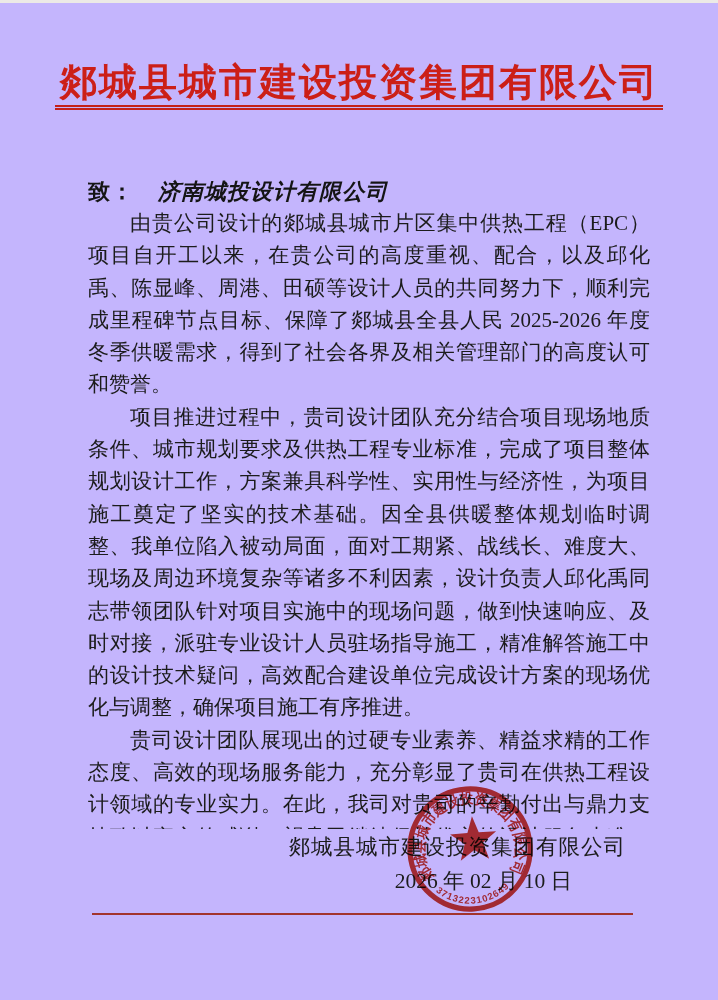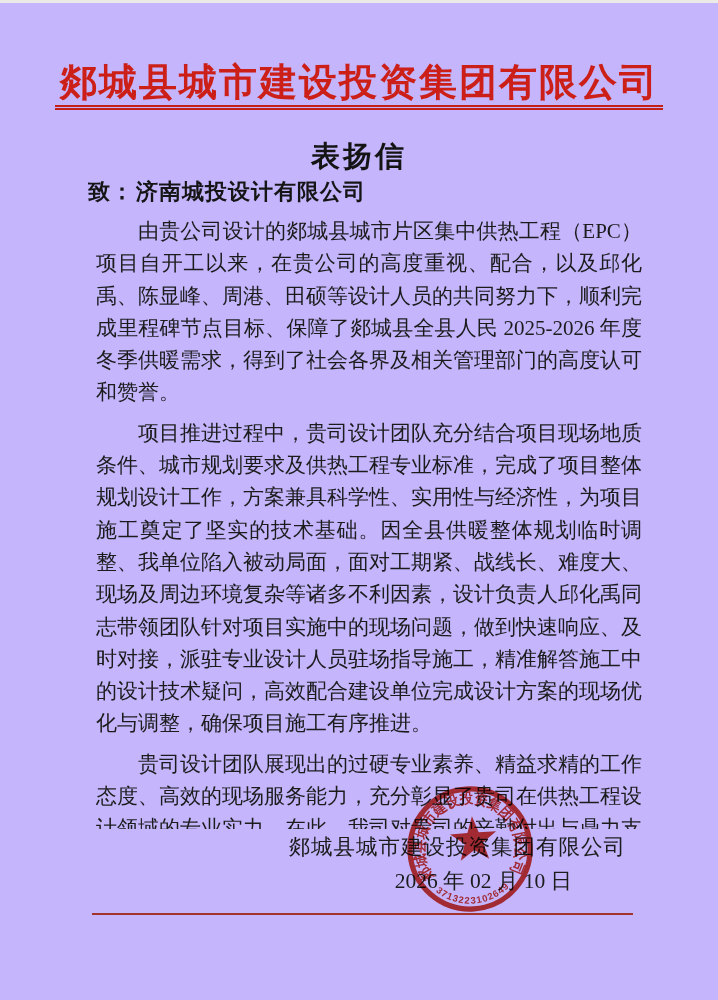--- a/index.html
+++ b/index.html
@@ -39,29 +39,29 @@
     letter-spacing:3px;
     color:#141414;
   }
 
   
   .salutation{
     position:absolute;top:177px;left:88px;
     font-size:22px;font-weight:bold;color:#151515;
     letter-spacing:1px;
   }
-  .salutation .recipient{margin-left:2px;}
+  .salutation .recipient{margin-left:24px;font-style:italic;}
 
   
   .body{
     position:absolute;top:207px;left:88px;width:562px;height:622px;
     overflow:hidden;
   }
   .body p{
-    margin:8px;
+    margin:0;
     font-size:21px;
     line-height:32.3px;
     text-align:justify;
     text-indent:2em;
     color:#1c1c1c;
   }
 
   
   .signature{
     position:absolute;top:832px;left:0;width:626px;
@@ -93,21 +93,20 @@
 </head>
 <body>
 
 <div class="page">
   <div class="scan-edge"></div>
 
   <div class="letterhead">
     <span class="letterhead-company">郯城县城市建设投资集团有限公司</span>
   </div>
 
-  <div class="letter-title">表扬信</div>
 
   <div class="salutation">
     <span>致：</span><span class="recipient">济南城投设计有限公司</span>
   </div>
 
   <div class="body">
     <p>由贵公司设计的郯城县城市片区集中供热工程（EPC）项目自开工以来，在贵公司的高度重视、配合，以及邱化禹、陈显峰、周港、田硕等设计人员的共同努力下，顺利完成里程碑节点目标、保障了郯城县全县人民 2025-2026 年度冬季供暖需求，得到了社会各界及相关管理部门的高度认可和赞誉。</p>
     <p>项目推进过程中，贵司设计团队充分结合项目现场地质条件、城市规划要求及供热工程专业标准，完成了项目整体规划设计工作，方案兼具科学性、实用性与经济性，为项目施工奠定了坚实的技术基础。因全县供暖整体规划临时调整、我单位陷入被动局面，面对工期紧、战线长、难度大、现场及周边环境复杂等诸多不利因素，设计负责人邱化禹同志带领团队针对项目实施中的现场问题，做到快速响应、及时对接，派驻专业设计人员驻场指导施工，精准解答施工中的设计技术疑问，高效配合建设单位完成设计方案的现场优化与调整，确保项目施工有序推进。</p>
     <p>贵司设计团队展现出的过硬专业素养、精益求精的工作态度、高效的现场服务能力，充分彰显了贵司在供热工程设计领域的专业实力。在此，我司对贵司的辛勤付出与鼎力支持致以衷心的感谢！望贵司继续保持优良的设计服务水准，持续为项目后续工程提供专业技术支撑，助力项目圆满收官。祝愿贵司事业蒸蒸日上，技术创新再创佳绩，期待双方未来继续深化合作，携手共赢。</p>
   </div>

